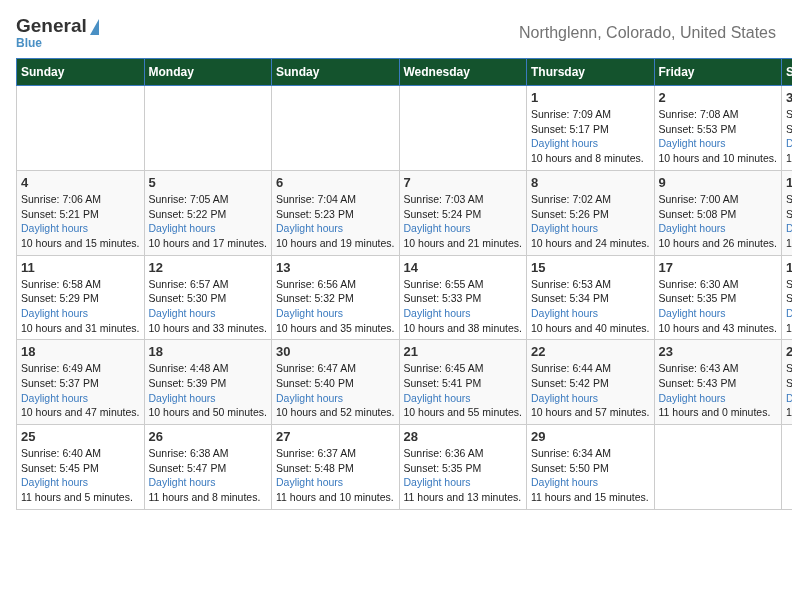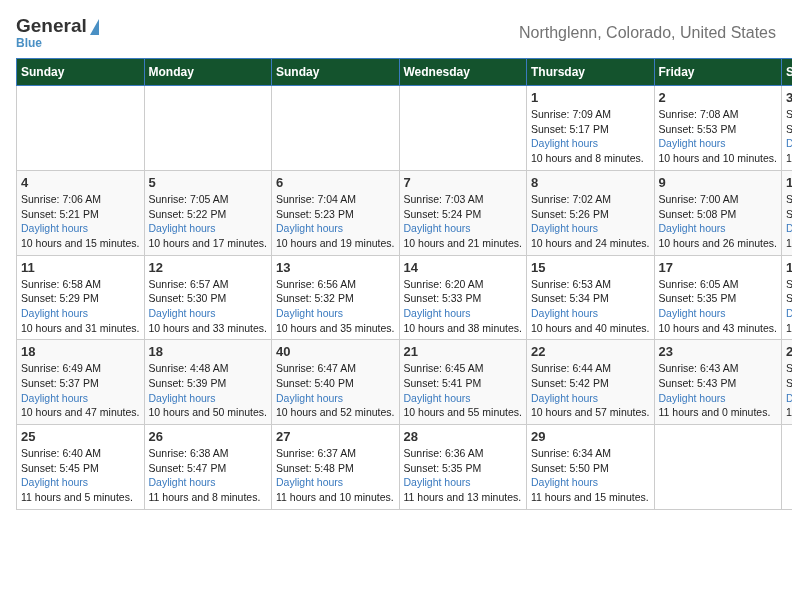--- a/index.html
+++ b/index.html
@@ -206,35 +206,35 @@
         </td>
         <td>
           <div class="day-number">13</div>
           <div class="day-info">Sunrise: 6:56 AM</div>
           <div class="day-info">Sunset: 5:32 PM</div>
           <div class="day-info"><span class="daylight-label">Daylight hours</span><span style="white-space: pre;">
 10 hours and 35 minutes.</span></div>
         </td>
         <td>
           <div class="day-number">14</div>
-          <div class="day-info">Sunrise: 6:20 AM</div>
+          <div class="day-info">Sunrise: 6:55 AM</div>
           <div class="day-info">Sunset: 5:33 PM</div>
           <div class="day-info"><span class="daylight-label">Daylight hours</span><span style="white-space: pre;">
 10 hours and 38 minutes.</span></div>
         </td>
         <td>
           <div class="day-number">15</div>
           <div class="day-info">Sunrise: 6:53 AM</div>
           <div class="day-info">Sunset: 5:34 PM</div>
           <div class="day-info"><span class="daylight-label">Daylight hours</span><span style="white-space: pre;">
 10 hours and 40 minutes.</span></div>
         </td>
         <td>
           <div class="day-number">17</div>
-          <div class="day-info">Sunrise: 6:05 AM</div>
+          <div class="day-info">Sunrise: 6:30 AM</div>
           <div class="day-info">Sunset: 5:35 PM</div>
           <div class="day-info"><span class="daylight-label">Daylight hours</span><span style="white-space: pre;">
 10 hours and 43 minutes.</span></div>
         </td>
         <td>
           <div class="day-number">17</div>
           <div class="day-info">Sunrise: 6:51 AM</div>
           <div class="day-info">Sunset: 5:36 PM</div>
           <div class="day-info"><span class="daylight-label">Daylight hours</span><span style="white-space: pre;">
 10 hours and 45 minutes.</span></div>
@@ -249,21 +249,21 @@
 10 hours and 47 minutes.</span></div>
         </td>
         <td>
           <div class="day-number">18</div>
           <div class="day-info">Sunrise: 4:48 AM</div>
           <div class="day-info">Sunset: 5:39 PM</div>
           <div class="day-info"><span class="daylight-label">Daylight hours</span><span style="white-space: pre;">
 10 hours and 50 minutes.</span></div>
         </td>
         <td>
-          <div class="day-number">40</div>
+          <div class="day-number">30</div>
           <div class="day-info">Sunrise: 6:47 AM</div>
           <div class="day-info">Sunset: 5:40 PM</div>
           <div class="day-info"><span class="daylight-label">Daylight hours</span><span style="white-space: pre;">
 10 hours and 52 minutes.</span></div>
         </td>
         <td>
           <div class="day-number">21</div>
           <div class="day-info">Sunrise: 6:45 AM</div>
           <div class="day-info">Sunset: 5:41 PM</div>
           <div class="day-info"><span class="daylight-label">Daylight hours</span><span style="white-space: pre;">

